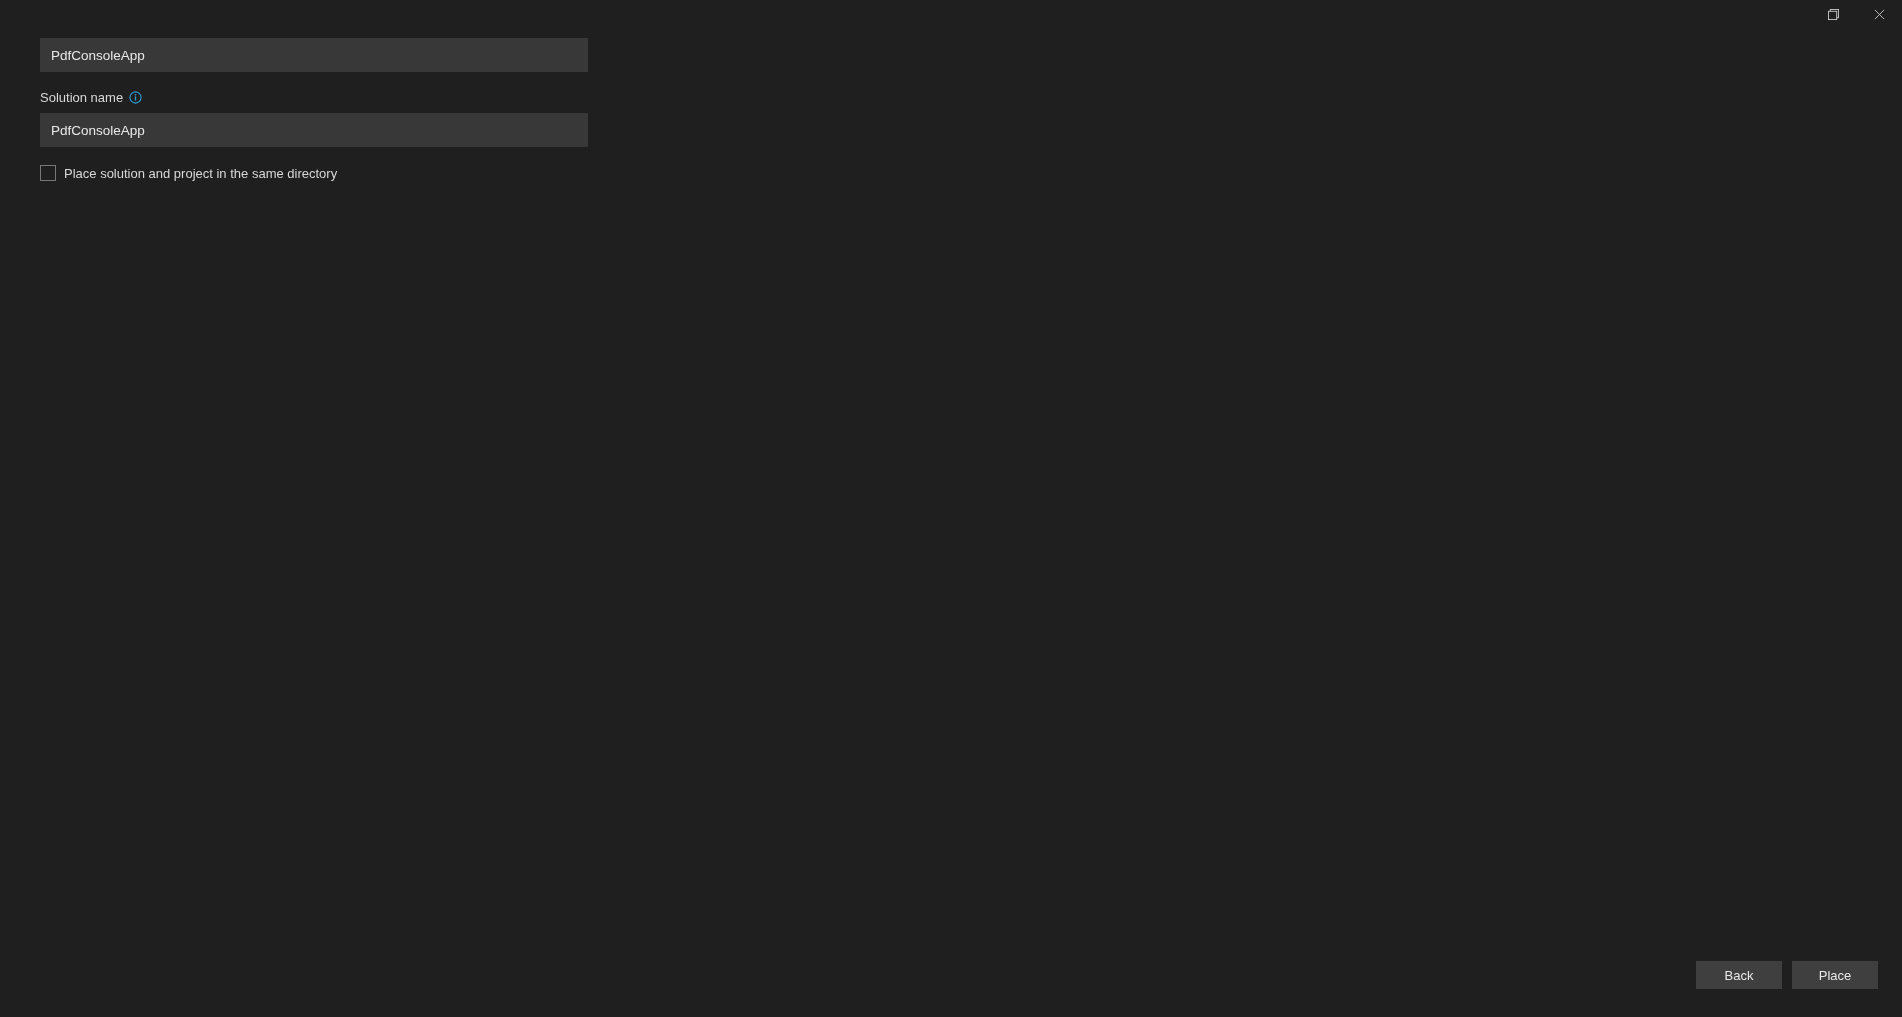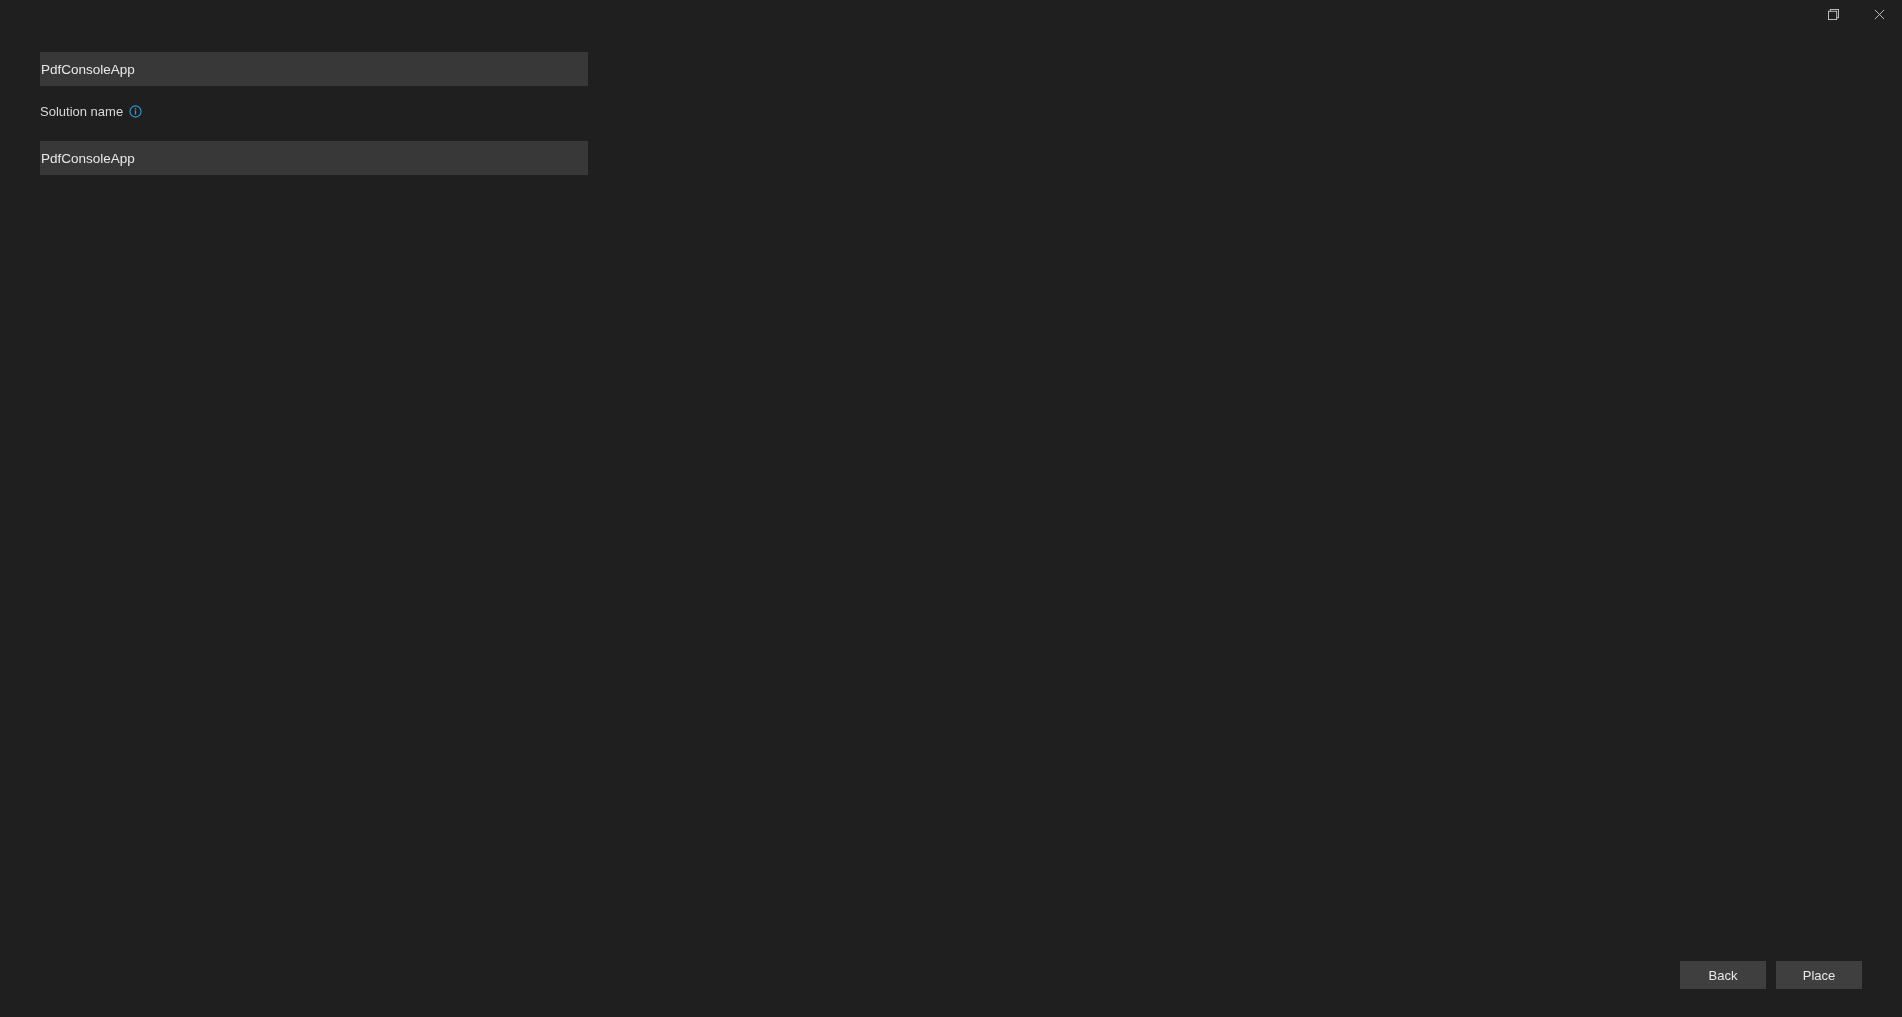--- a/index.html
+++ b/index.html
@@ -105,25 +105,24 @@
     align-items: center;
     justify-content: center;
   }
 
   .text-input {
     width: 548px;
     height: 34px;
     background: #383838;
     border: 1px solid #383838;
     color: #e8e8e8;
-    padding: 0 0;
+    padding: 0 10px;
     font-size: 13.5px;
     font-family: inherit;
     outline: none;
-    margin-top: 14px;
   }
 
   .location-row {
     display: flex;
     align-items: center;
     gap: 16px;
   }
 
   .combo-wrap {
     position: relative;
@@ -192,21 +191,21 @@
 
   .checkbox-label {
     color: #d8d8d8;
     font-size: 13px;
     cursor: pointer;
   }
 
   
   .footer {
     position: absolute;
-    right: 40px;
+    right: 24px;
     bottom: 28px;
     display: flex;
     gap: 10px;
   }
 
   .nav-btn {
     width: 86px;
     height: 28px;
     background: #3f3f3f;
     border: 1px solid #3f3f3f;
@@ -256,18 +255,22 @@
         <svg viewBox="0 0 14 14" width="13" height="13">
           <circle cx="7" cy="7" r="6" fill="none" stroke="#2f9cd6" stroke-width="1.2"></circle>
           <circle cx="7" cy="4" r="0.9" fill="#2f9cd6"></circle>
           <rect x="6.3" y="5.8" width="1.4" height="4.5" fill="#2f9cd6"></rect>
         </svg>
       </span>
     </div>
     <input type="text" class="text-input" value="PdfConsoleApp" style="">
   </div>
 
+  <div class="checkbox-row">
+    <div class="checkbox-box"></div>
+    <span class="checkbox-label">Place solution and project in the same directory</span>
+  </div>
 </div>
 
 <div class="footer">
   <button class="nav-btn">Back</button>
   <button class="nav-btn">Place</button>
 </div>
 
 </body></html>

